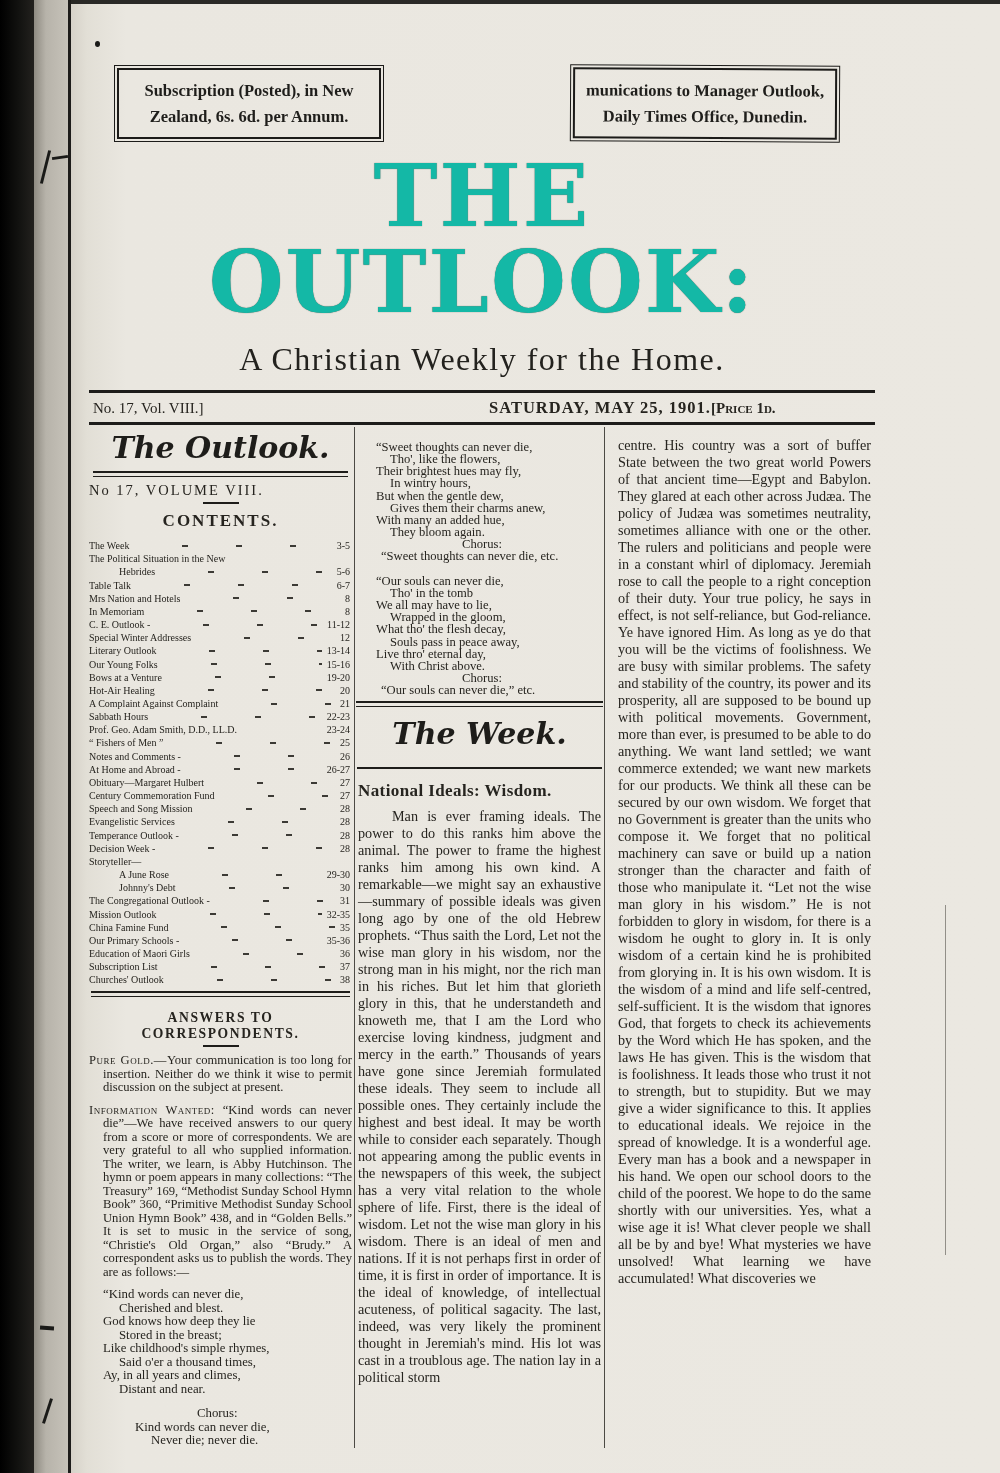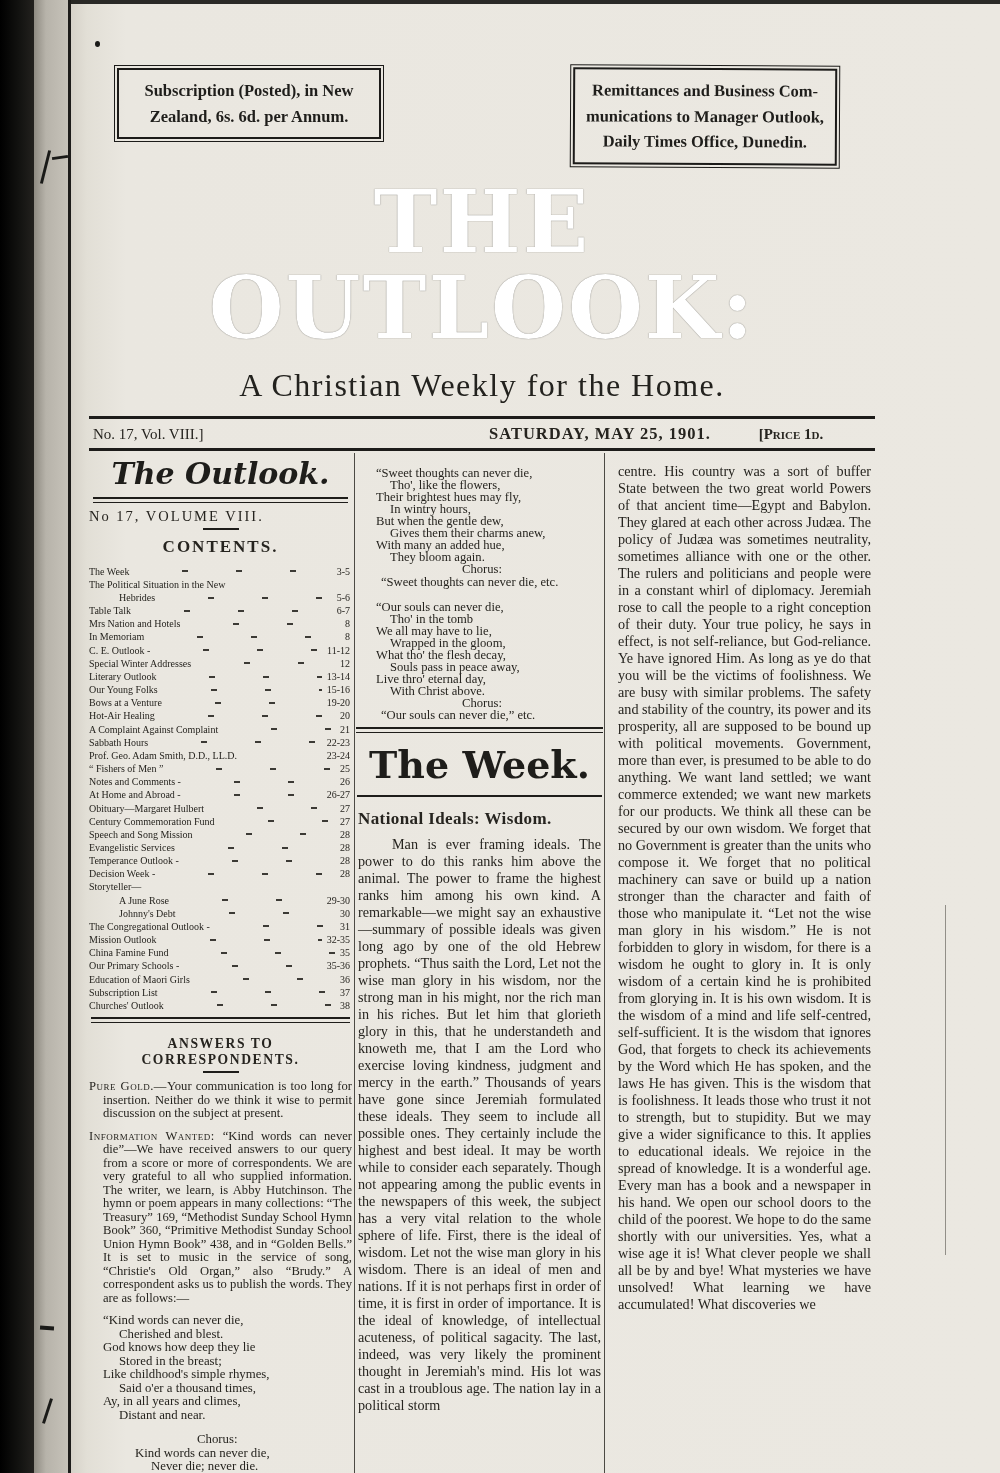--- a/index.html
+++ b/index.html
@@ -26,30 +26,30 @@
   
   .boxes-row{display:flex;margin-top:68px;align-items:flex-start;}
   .hbox{border:2px solid #1c1b19;outline:1px solid #1c1b19;outline-offset:2px;
         background:transparent;text-align:center;font-weight:bold;
         font-size:16.5px;line-height:1.55;padding:8px 6px;color:#1f1e1b;}
   .hbox-left{width:248px;margin-left:28px;}
   .hbox-right{width:248px;margin-left:auto;margin-right:38px;transform:rotate(.3deg);}
 
   
   .masthead{margin-top:14px;text-align:center;font-family:"DejaVu Serif", serif;
-      font-weight:bold;font-size:86px;line-height:1;letter-spacing:2px;color:#ffffff;
+      font-weight:bold;font-size:86px;line-height:1;letter-spacing:2px;color:#14b8a6;
       text-shadow:0 0 1px #55524a;}
   .subtitle{margin-top:16px;text-align:center;font-size:32px;letter-spacing:1.5px;color:#23221e;}
 
   .rule{height:3px;background:#1d1c1a;margin-top:12px;}
   .rule2{height:3px;background:#1d1c1a;}
   .dateline{display:flex;align-items:baseline;padding:5px 4px 4px;font-size:15px;}
   .dl-issue{width:240px;}
   .dl-date{flex:1;text-align:right;font-weight:bold;font-size:16.5px;letter-spacing:1px;}
-  .dl-price{width:160px;text-align:center;font-variant:small-caps;font-weight:bold;}
+  .dl-price{width:160px;text-align:left;font-variant:small-caps;font-weight:bold;}
 
   
   .cols{display:flex;margin-top:2px;align-items:stretch;}
   .col-left{width:263px;}
   .col-mid{width:247px;border-left:1px solid #4c4a44;border-right:1px solid #4c4a44;
            margin:0 2px;padding:0 1px;}
   .col-right{flex:1;padding:10px 2px 0 9px;}
 
   .dbl-rule{border-top:2.5px solid #1e1d1a;border-bottom:1.2px solid #1e1d1a;height:3px;}
   .mini-rule{width:36px;height:2px;background:#1e1d1a;margin:3px auto 7px;}
@@ -84,22 +84,22 @@
   .pl-sp{height:11px;}
   .poem-left{margin-top:8px;}
 
   
   .poem-box{height:260px;padding:14px 0 0 4px;font-size:12.6px;line-height:12.1px;overflow:hidden;}
   .pm-a{margin-left:16px;}
   .pm-b{margin-left:30px;}
   .pm-ct{margin-left:102px;}
   .pm-cl{margin-left:21px;}
   .pm-sp{height:13px;}
-  .week-head{font-family:"DejaVu Serif", serif;font-weight:bold;
-      font-size:38px;text-align:center;padding:9px 0 8px;color:#1e1d1a;}
+  .week-head{font-family:"DejaVu Serif", serif;font-weight:bold;font-style:italic;
+      font-size:30px;text-align:center;padding:9px 0 16px;color:#1e1d1a;}
   .week-rule{height:2px;background:#1e1d1a;margin:0 1px;}
   .art-head{font-weight:bold;font-size:17px;margin:12px 0 7px 2px;letter-spacing:.4px;}
   .article{font-size:14.2px;line-height:17px;text-align:justify;padding:0 2px;}
   .ind1{text-indent:34px;}
 
   .rc-line{position:absolute;right:54px;top:905px;width:1px;height:350px;background:#56534c;opacity:.6;}
 </style>
 </head>
 <body>
 
@@ -117,21 +117,20 @@
   <div class="rc-line"></div>
 
   <div class="content">
 
     <div class="boxes-row">
       <div class="hbox hbox-left">
         <div>Subscription (Posted), in New</div>
         <div>Zealand, 6s. 6d. per Annum.</div>
       </div>
       <div class="hbox hbox-right">
-        <div>Remittances and Business Com-</div>
         <div>munications to Manager Outlook,</div>
         <div>Daily Times Office, Dunedin.</div>
       </div>
     </div>
 
     <div class="masthead">THE OUTLOOK:</div>
     <div class="subtitle">A Christian Weekly for the Home.</div>
 
     <div class="rule"></div>
     <div class="dateline">

